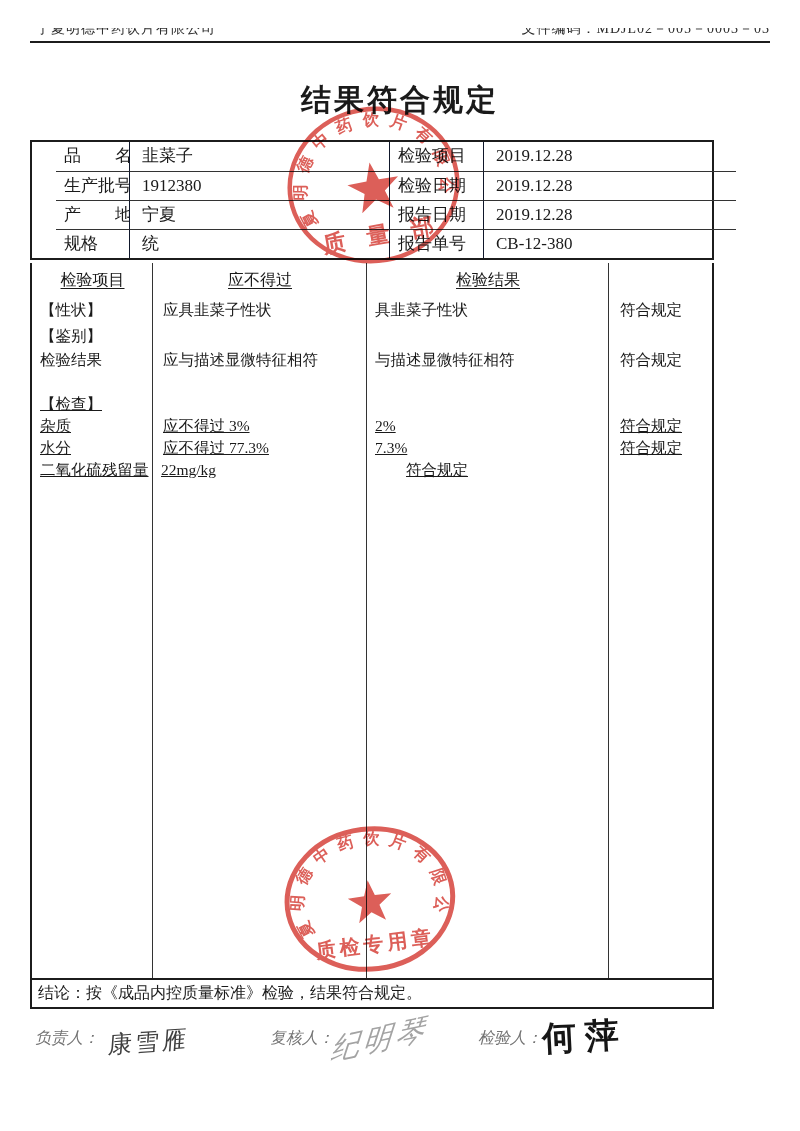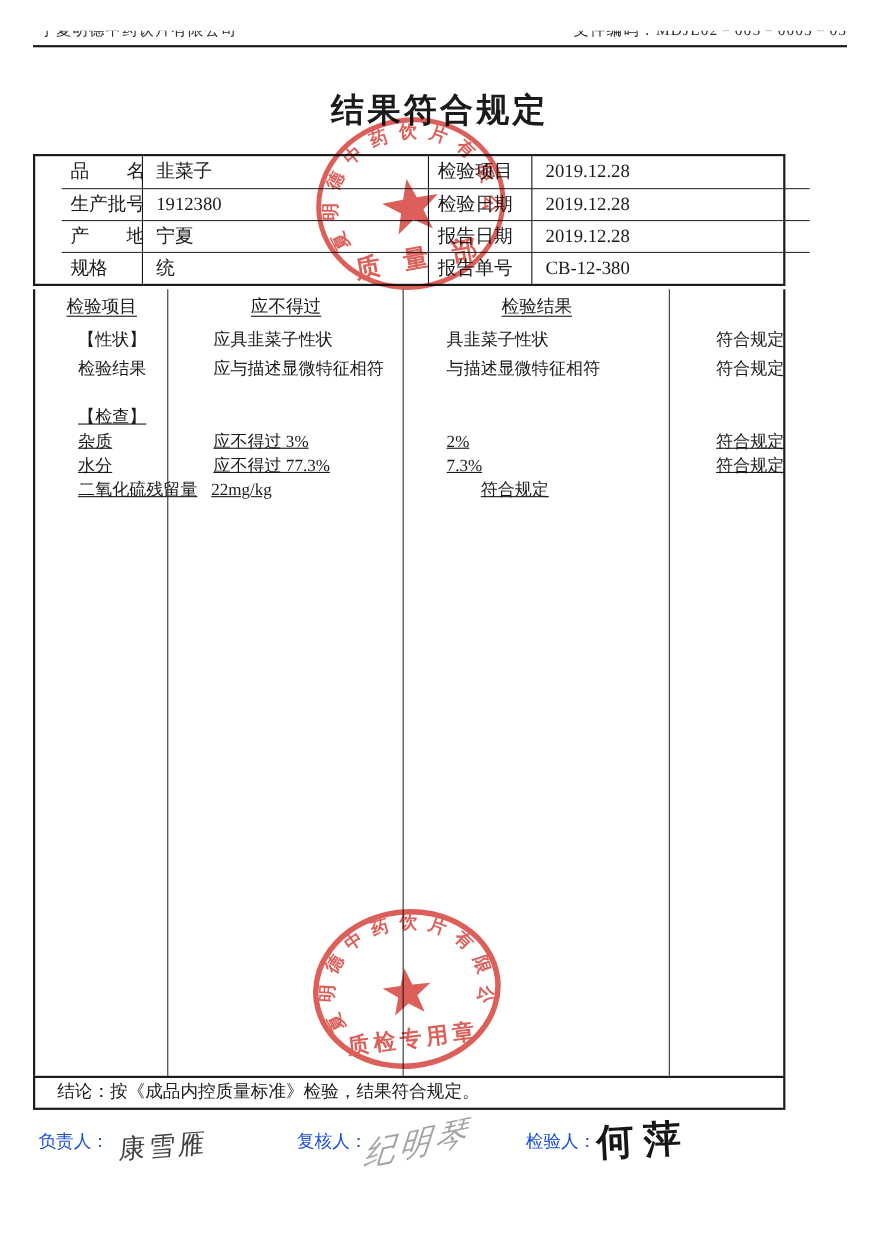--- a/index.html
+++ b/index.html
@@ -30,29 +30,29 @@
   .vline{position:absolute;top:0;bottom:0;width:1px;background:#333;}
   .v1{left:120px;} .v2{left:334px;} .v3{left:576px;}
   .irow{display:flex;width:100%;}
   .irow .c0{width:121px;padding-left:8px;box-sizing:border-box;}
   .irow .c1{width:214px;padding-left:10px;box-sizing:border-box;}
   .irow .c2{width:242px;padding-left:8px;box-sizing:border-box;}
   .irow .c3{flex:1;padding-left:11px;box-sizing:border-box;}
   .hrow{height:36px;}
   .hrow .hc{font-size:16px;line-height:34px;text-align:center;padding-left:0 !important;}
   .hrow .hc u{text-decoration:underline;text-underline-offset:3px;}
-  .brow{font-size:15.5px;line-height:22px;white-space:nowrap;margin-left:31px;}
+  .brow{font-size:15.5px;line-height:22px;white-space:nowrap;}
   .h26{height:26px;} .h24{height:24px;} .h22{height:22px;text-decoration:underline;}
   .spacer{height:20px;}
   
   .conclusion{position:absolute;left:30px;top:978px;width:684px;height:31px;box-sizing:border-box;
-    border:2px solid #1c1c1c;font-size:16px;line-height:26px;padding-left:20px;white-space:nowrap;}
+    border:2px solid #1c1c1c;font-size:16px;line-height:26px;padding-left:6px;white-space:nowrap;}
   
   .signs{position:absolute;left:30px;top:1018px;width:720px;height:70px;}
-  .slabel{position:absolute;top:10px;font-size:16px;color:#1d4ed8;}
+  .slabel{position:absolute;top:10px;font-size:16px;color:#737373;font-style:italic;}
   .sl1{left:5px;} .sl2{left:240px;} .sl3{left:448px;}
   .sig{position:absolute;white-space:nowrap;}
   .sig1{left:78px;top:8px;font-size:24px;color:#3f3f3f;transform:rotate(-4deg) skewX(-8deg);letter-spacing:3px;}
   .sig2{left:300px;top:2px;font-size:29px;color:#a3a3a3;font-style:italic;transform:rotate(-12deg) skewX(-18deg);letter-spacing:4px;}
   .sig3{left:512px;top:-4px;font-size:34px;font-weight:bold;color:#161616;transform:rotate(-3deg);letter-spacing:9px;}
   
   .stamp{position:absolute;mix-blend-mode:multiply;opacity:.85;}
   .stamp-top{left:274px;top:93px;transform:rotate(-10deg);}
   .stamp-bottom{left:258px;top:815px;transform:rotate(-7deg);}
   .stamp .ring{fill:none;stroke:var(--stamp,#d6433b);}
@@ -108,20 +108,26 @@
       <div class="c2 hc"><u>检验结果</u></div>
     </div>
 
     <div class="irow brow h26">
       <div class="c0">【性状】</div>
       <div class="c1">应具韭菜子性状</div>
       <div class="c2">具韭菜子性状</div>
       <div class="c3">符合规定</div>
     </div>
     <div class="irow brow h24">
+      <div class="c0">【鉴别】</div>
+      <div class="c1"></div>
+      <div class="c2"></div>
+      <div class="c3"></div>
+    </div>
+    <div class="irow brow h24">
       <div class="c0">检验结果</div>
       <div class="c1">应与描述显微特征相符</div>
       <div class="c2">与描述显微特征相符</div>
       <div class="c3">符合规定</div>
     </div>
 
     <div class="spacer"></div>
 
     <div class="irow brow h22">
       <div class="c0">【检查】</div>

